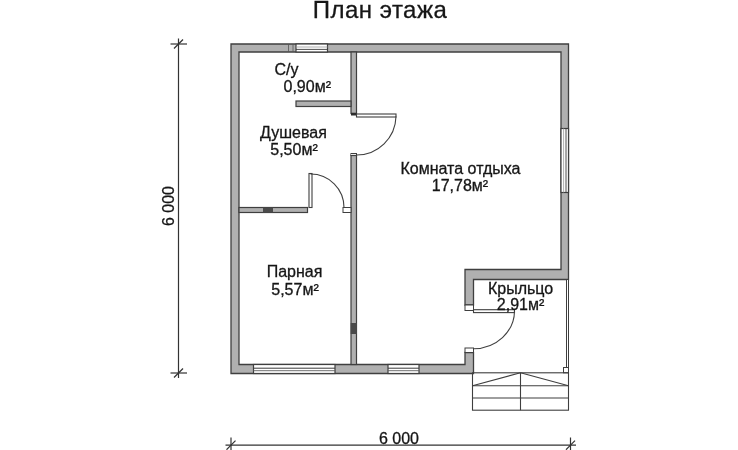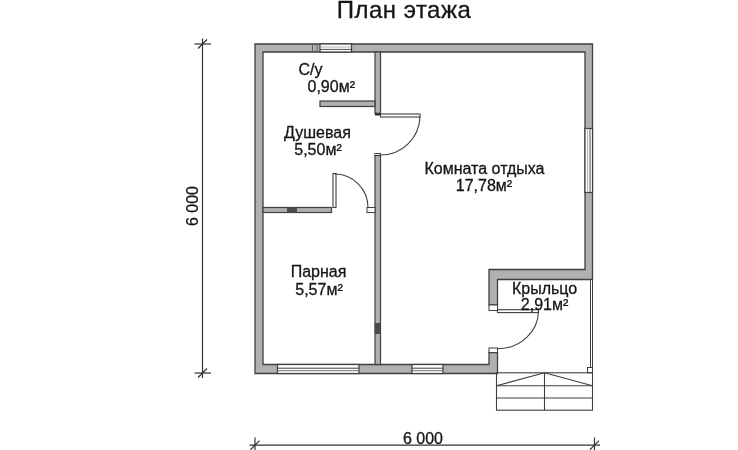--- a/index.html
+++ b/index.html
@@ -1,16 +1,16 @@
 <!DOCTYPE html>
 <html><head>
 <meta charset="utf-8">
 <style>
   html,body{margin:0;padding:0;background:#ffffff;}
-  .wrap{width:686px;height:450px;position:relative;font-family:"Liberation Sans", sans-serif;filter:saturate(1);margin-left:24px;}
+  .wrap{width:686px;height:450px;position:relative;font-family:"Liberation Sans", sans-serif;filter:saturate(1);}
   text{font-family:"Liberation Sans", sans-serif;fill:#161616;stroke:#161616;stroke-width:0.3px;}
 </style>
 </head>
 <body>
 <div class="wrap">
 <svg width="738" height="450" viewBox="0 0 738 450">
 <rect x="0" y="0" width="738" height="450" fill="#ffffff"></rect>
 
 <rect x="239" y="52" width="112" height="49" fill="#ffffff"></rect>
 

